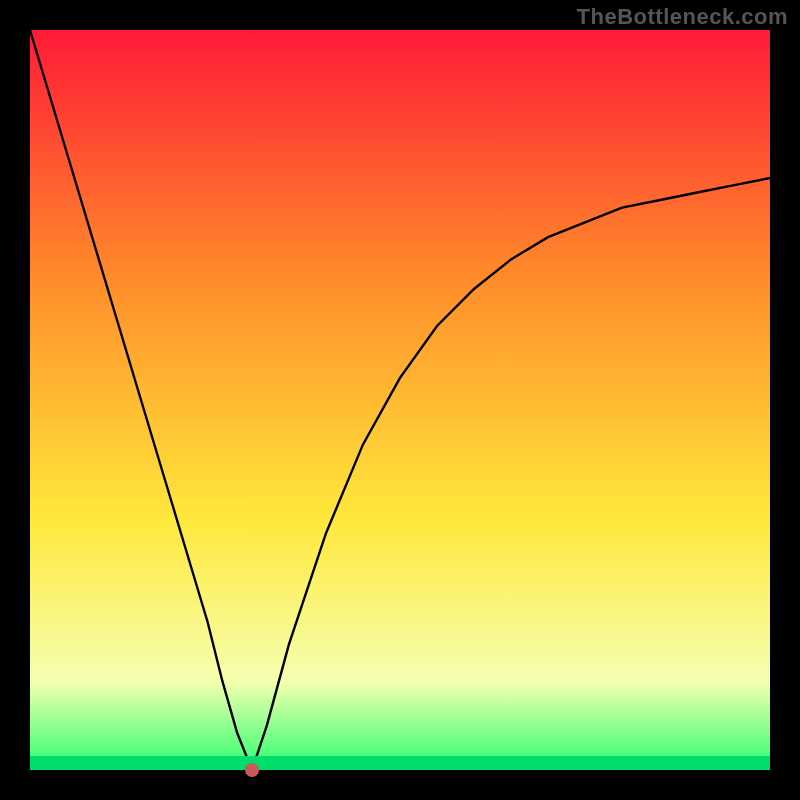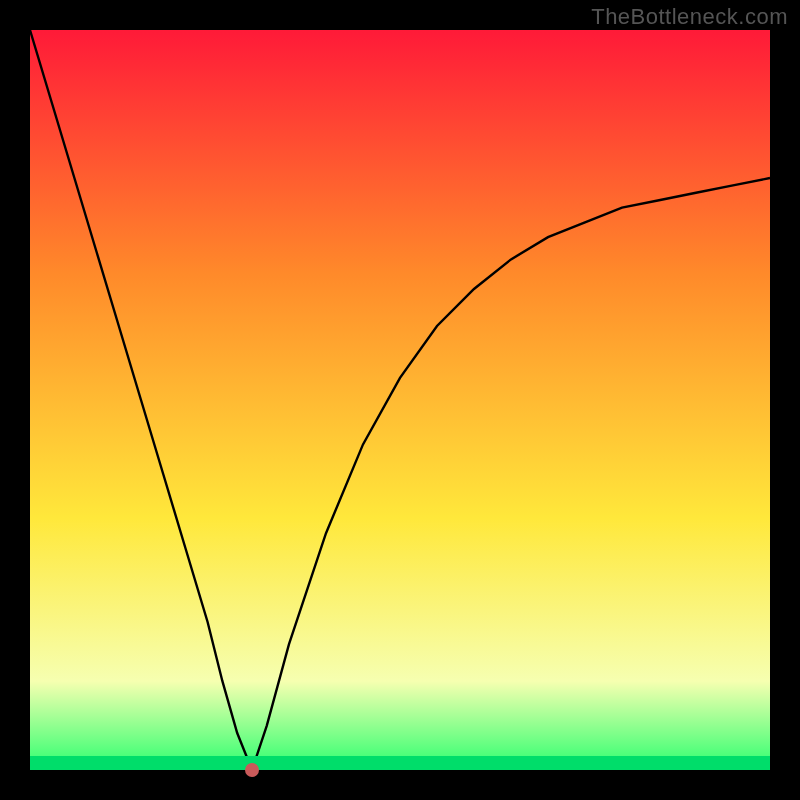--- a/index.html
+++ b/index.html
@@ -16,21 +16,21 @@
     width: 800px;
     height: 800px;
     background: #000;
   }
   .watermark {
     position: absolute;
     top: 4px;
     right: 12px;
     color: #555;
     font-size: 22px;
-    font-weight: 400;
+    font-weight: 700;
     letter-spacing: 0.5px;
     user-select: none;
   }
   svg.plot {
     position: absolute;
     inset: 0;
   }
 </style>
 </head>
 <body>

